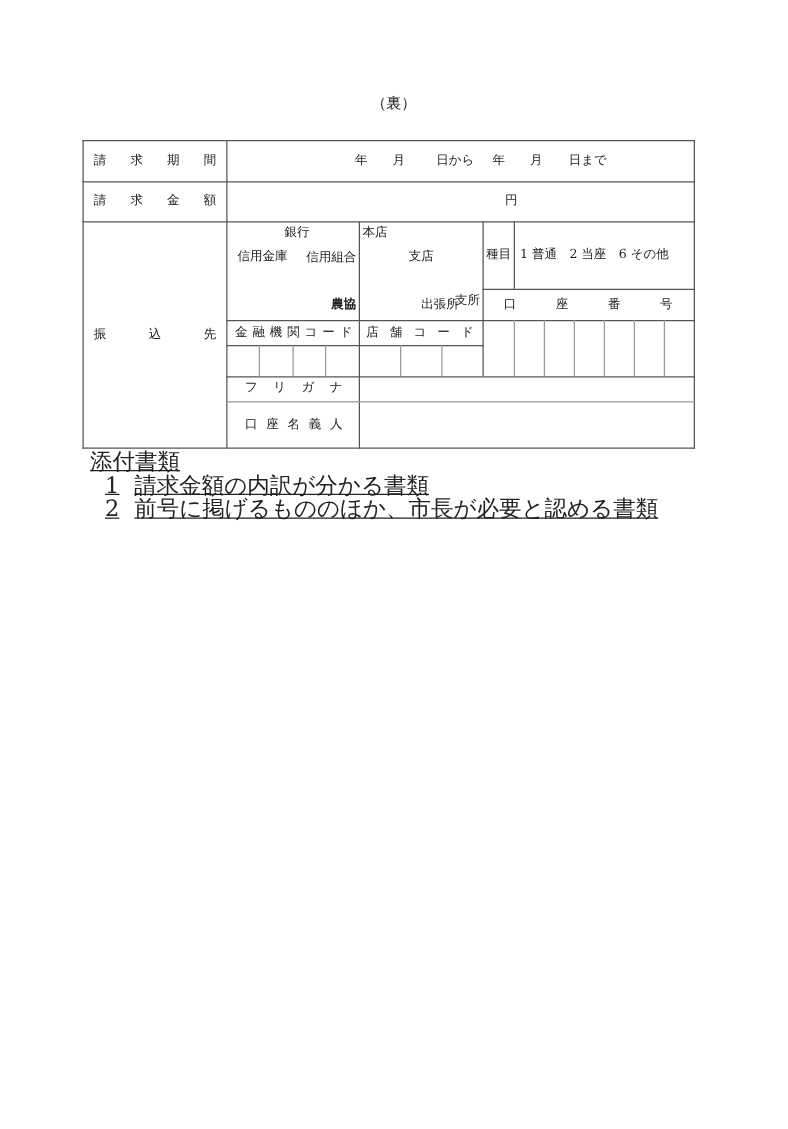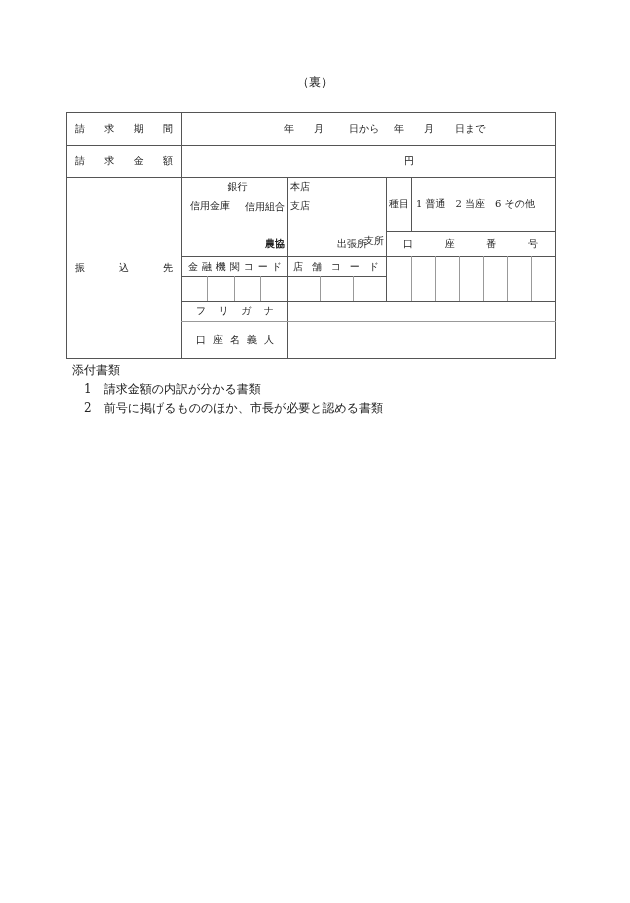--- a/index.html
+++ b/index.html
@@ -5,21 +5,21 @@
   html, body { margin: 0; padding: 0; background: #ffffff; }
   body { width: 630px; height: 903px; position: relative; font-family: "DejaVu Serif", "Liberation Serif", serif; color: #222; overflow: hidden; }
   .abs { position: absolute; }
   .title { left: 0; width: 630px; top: 74px; text-align: center; font-size: 12px; }
   .line { position: absolute; background: #555; }
   .h { height: 1px; }
   .v { width: 1px; }
   .thin { background: #999; }
   .txt { position: absolute; font-size: 10px; white-space: nowrap; line-height: 12px; }
   .spread { display: flex; justify-content: space-between; }
-  .att { font-size: 12px; line-height: 16px; }
+  .att { font-size: 18px; line-height: 16px; text-decoration: underline; }
 </style>
 </head>
 <body>
 
 <div class="abs title">（裏）</div>
 
 <div id="form-table">
 
   <div class="line h" style="left:66px;top:112px;width:490px;"></div>
   <div class="line h" style="left:66px;top:358px;width:490px;"></div>
@@ -80,21 +80,21 @@
     <span>込</span>
     <span>先</span>
   </div>
 
   <div class="txt" style="left:190px;top:181px;width:95px;text-align:center;">銀行</div>
   <div class="txt" style="left:190px;top:200px;width:95px;text-align:left;">信用金庫</div>
   <div class="txt" style="left:190px;top:201px;width:95px;text-align:right;">信用組合</div>
   <div class="txt" style="left:190px;top:238px;width:95px;text-align:right;font-weight:bold;">農協</div>
 
   <div class="txt" style="left:290px;top:181px;width:94px;text-align:left;">本店</div>
-  <div class="txt" style="left:290px;top:200px;width:94px;text-align:left;">支店</div>
+  <div class="txt" style="left:290px;top:200px;width:94px;text-align:center;">支店</div>
   <div class="txt" style="left:290px;top:219px;width:94px;text-align:right;margin-top:16px;">支所</div>
   <div class="txt" style="left:273px;top:238px;width:94px;text-align:right;">出張所</div>
 
   <div class="txt" style="left:389px;top:198px;">種目</div>
   <div class="txt" style="left:416px;top:198px;">1 普通　2 当座　6 その他</div>
 
   <div class="txt spread" style="left:403px;top:238px;width:135px;">
     <span>口</span>
     <span>座</span>
     <span>番</span>

